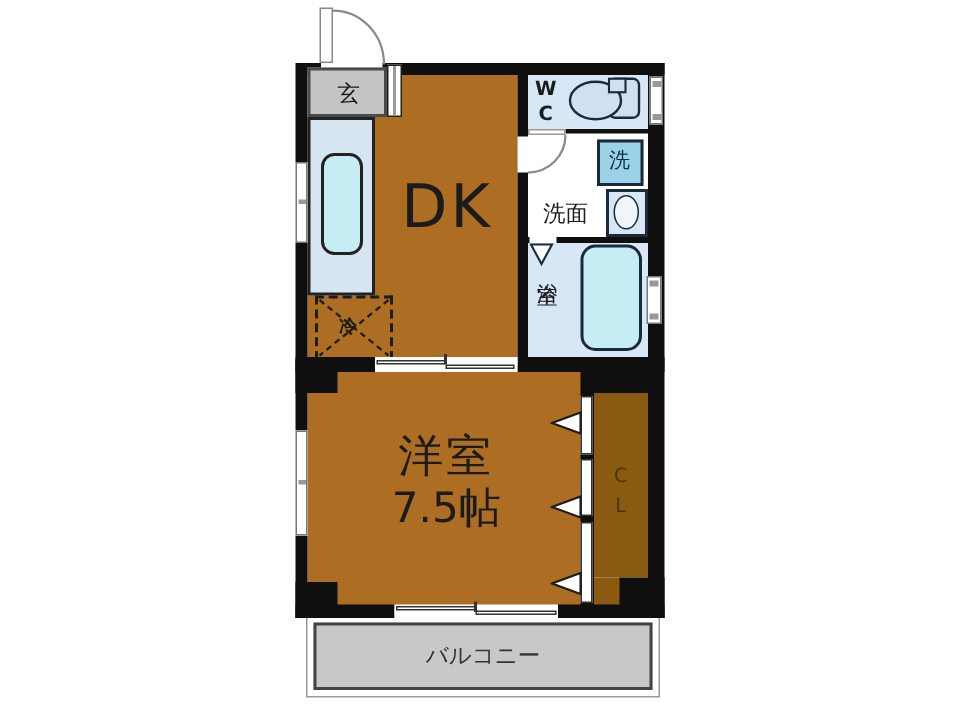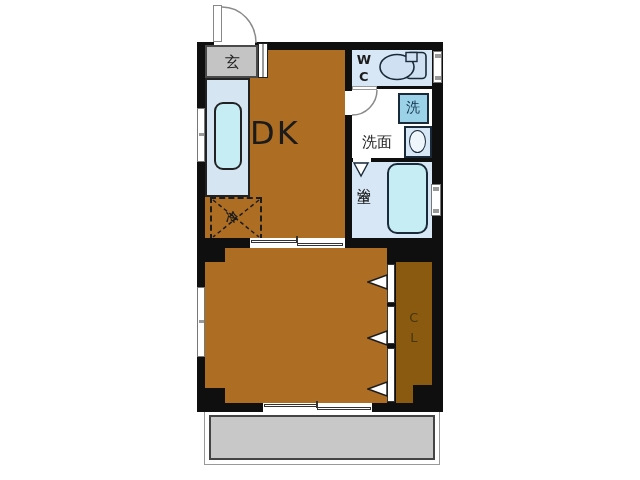--- a/index.html
+++ b/index.html
@@ -24,20 +24,21 @@
   <div class="floor" style="left:205px;top:50px;width:140px;height:190px;"></div>
   <div class="floor" style="left:205px;top:244px;width:183px;height:161px;"></div>
   <div class="abs" style="left:395px;top:262px;width:37px;height:123px;background:#8a5a10;"></div>
   <div class="abs" style="left:395px;top:385px;width:19px;height:21px;background:#8a5a10;"></div>
   <div class="wet" style="left:352px;top:50px;width:80px;height:36px;"></div>
   <div class="abs" style="left:352px;top:89px;width:80px;height:69px;background:#ffffff;"></div>
   <div class="wet" style="left:352px;top:162px;width:80px;height:76px;"></div>
 
   <div class="abs" style="left:204px;top:411px;width:236px;height:54px;background:#fff;border:1px solid #999;box-sizing:border-box;"></div>
   <div class="abs" style="left:209px;top:415px;width:226px;height:45px;background:#c8c8c8;border:2px solid #444;box-sizing:border-box;"></div>
+  <div class="lbl" style="left:209px;top:429px;width:226px;text-align:center;font-size:15px;color:#333;">バルコニー</div>
 
   <div class="abs" style="left:205px;top:78px;width:45px;height:119px;background:#d5e5f2;border:2px solid #222;box-sizing:border-box;"></div>
   <div class="abs" style="left:214px;top:102px;width:28px;height:68px;background:#c5edf3;border:2px solid #222;border-radius:9px;box-sizing:border-box;"></div>
 
   <div class="abs" style="left:210px;top:197px;width:52px;height:43px;border:2px dashed #1c1c1c;box-sizing:border-box;">
     <svg width="48" height="39" viewBox="0 0 48 39">
       <line x1="1" y1="1" x2="47" y2="38" stroke="#1c1c1c" stroke-width="1.5" stroke-dasharray="4 3"></line>
       <line x1="47" y1="1" x2="1" y2="38" stroke="#1c1c1c" stroke-width="1.5" stroke-dasharray="4 3"></line>
     </svg>
     <div class="lbl" style="left:14px;top:12px;font-size:12px;font-weight:bold;">冷</div>
@@ -136,24 +137,26 @@
   <svg class="abs" style="left:367px;top:274px;" width="21" height="16" viewBox="0 0 21 16">
     <polygon points="20,1 20,15 1,8" fill="#ffffff" stroke="#1c1c1c" stroke-width="1.4"></polygon>
   </svg>
   <svg class="abs" style="left:367px;top:330px;" width="21" height="16" viewBox="0 0 21 16">
     <polygon points="20,1 20,15 1,8" fill="#ffffff" stroke="#1c1c1c" stroke-width="1.4"></polygon>
   </svg>
   <svg class="abs" style="left:367px;top:381px;" width="21" height="16" viewBox="0 0 21 16">
     <polygon points="20,1 20,15 1,8" fill="#ffffff" stroke="#1c1c1c" stroke-width="1.4"></polygon>
   </svg>
 
-  <div class="lbl" style="left:250px;top:116px;width:96px;text-align:left;font-size:32px;letter-spacing:2px;">DK</div>
+  <div class="lbl" style="left:250px;top:116px;width:96px;text-align:center;font-size:40px;letter-spacing:2px;">DK</div>
 
   <div class="lbl vert" style="left:356px;top:52px;font-size:13px;font-weight:bold;letter-spacing:2px;">WC</div>
 
   <div class="lbl" style="left:362px;top:134px;font-size:15px;">洗面</div>
 
   <div class="lbl vert" style="left:356px;top:177px;font-size:14px;letter-spacing:2px;">浴室</div>
 
+  <div class="lbl" style="left:230px;top:288px;width:135px;text-align:center;font-size:30px;letter-spacing:2px;">洋室</div>
+  <div class="lbl" style="left:230px;top:324px;width:135px;text-align:center;font-size:28px;">7.5帖</div>
 
   <div class="lbl vert" style="left:406px;top:310px;font-size:13px;letter-spacing:5px;color:#47360a;">CL</div>
 
 </div>
 
 </body></html>

